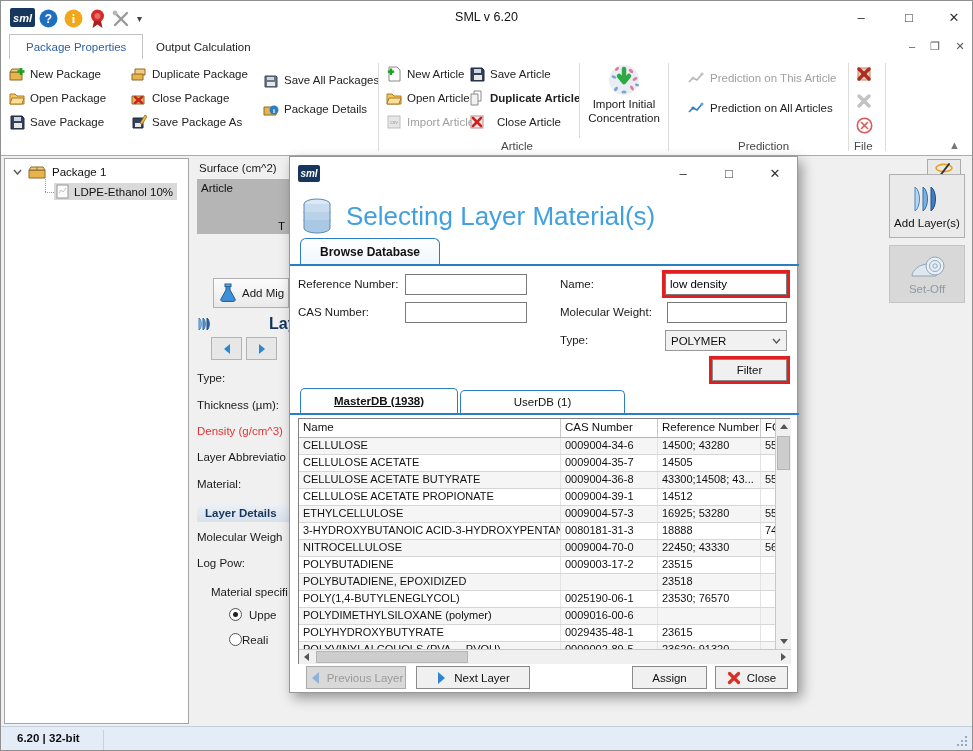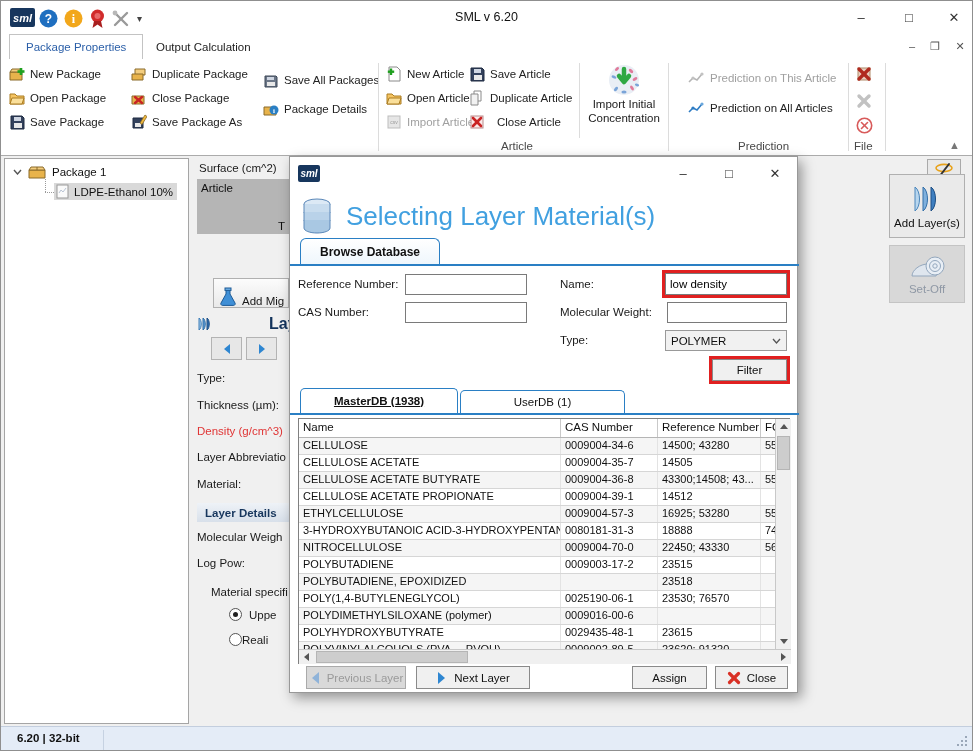--- a/index.html
+++ b/index.html
@@ -44,21 +44,21 @@
   
   .treepanel { left:3px; top:2px; width:185px; height:566px; background:#fff; border:1px solid #a5a5a5; }
   .tree-root { left:8px; top:6px; display:flex; align-items:center; gap:6px; font-size:11.5px; color:#111; }
   .tree-child { left:49px; top:24px; display:flex; align-items:center; gap:5px; font-size:11.5px; color:#111;
     background:#d9d9d9; padding:1px 4px 1px 2px; }
   .tree-dots-v { left:40px; top:20px; width:1px; height:13px; border-left:1px dotted #9a9a9a; }
   .tree-dots-h { left:40px; top:33px; width:9px; height:1px; border-top:1px dotted #9a9a9a; }
 
   
   .graybox { background:#b5b5b5; color:#111; font-size:11.5px; }
-  .smallbtn { background:linear-gradient(#fcfcfc,#e9e9e9); border:1px solid #b0b0b0; display:flex; align-items:flex-end; }
+  .smallbtn { background:linear-gradient(#fcfcfc,#e9e9e9); border:1px solid #b0b0b0; display:flex; align-items:center; }
   .arrowbtn { background:#e7e7e7; border:1px solid #b3b3b3; display:flex; align-items:center; justify-content:center; }
   .red { color:#e03535; }
   .sectionbar { background:linear-gradient(#eef2f7,#d8e0ea); color:#17365d; font-weight:bold; font-size:11.5px;
     display:flex; align-items:center; padding-left:8px; }
   .radio { width:13px; height:13px; border:1px solid #555; border-radius:50%; background:#fff; position:relative; }
   .radio.sel::after { content:""; position:absolute; left:3px; top:3px; width:5px; height:5px; border-radius:50%; background:#222; }
   .bigtool { border:1px solid #b0b0b0; background:#eaeaea; display:flex; flex-direction:column; align-items:center; justify-content:center; gap:3px; font-size:11.5px; color:#111; }
   .bigtool.disabled { background:#d8d8d8; border-color:#c4c4c4; color:#8f98a5; }
 
   
@@ -280,21 +280,21 @@
   <div class="ritem" style="left:468px; top:7px;">
     <span>
         <svg width="16" height="16">
           <path d="M2 2h11l2 2v11H2z" fill="#33415c" stroke="#1e2a40"></path>
           <rect x="5" y="9" width="8" height="5" fill="#e8e8e8"></rect>
           <rect x="5" y="3" width="7" height="4" fill="#cfd6e2"></rect>
         </svg>
       </span>
     <span>Save Article</span>
   </div>
-  <div class="ritem" style="left:468px; top:31px;">
+  <div class="ritem" style="left:468px; top:31px;font-weight:bold;">
     <span>
         <svg width="16" height="16">
           <path d="M5 1h7v10H5z" fill="#fff" stroke="#8a8a8a"></path>
           <path d="M2 4h7v11H2z" fill="#f2f2f2" stroke="#8a8a8a"></path>
         </svg>
       </span>
     <span>Duplicate Article</span>
   </div>
   <div class="ritem" style="left:468px; top:55px;gap:12px;">
     <span>

